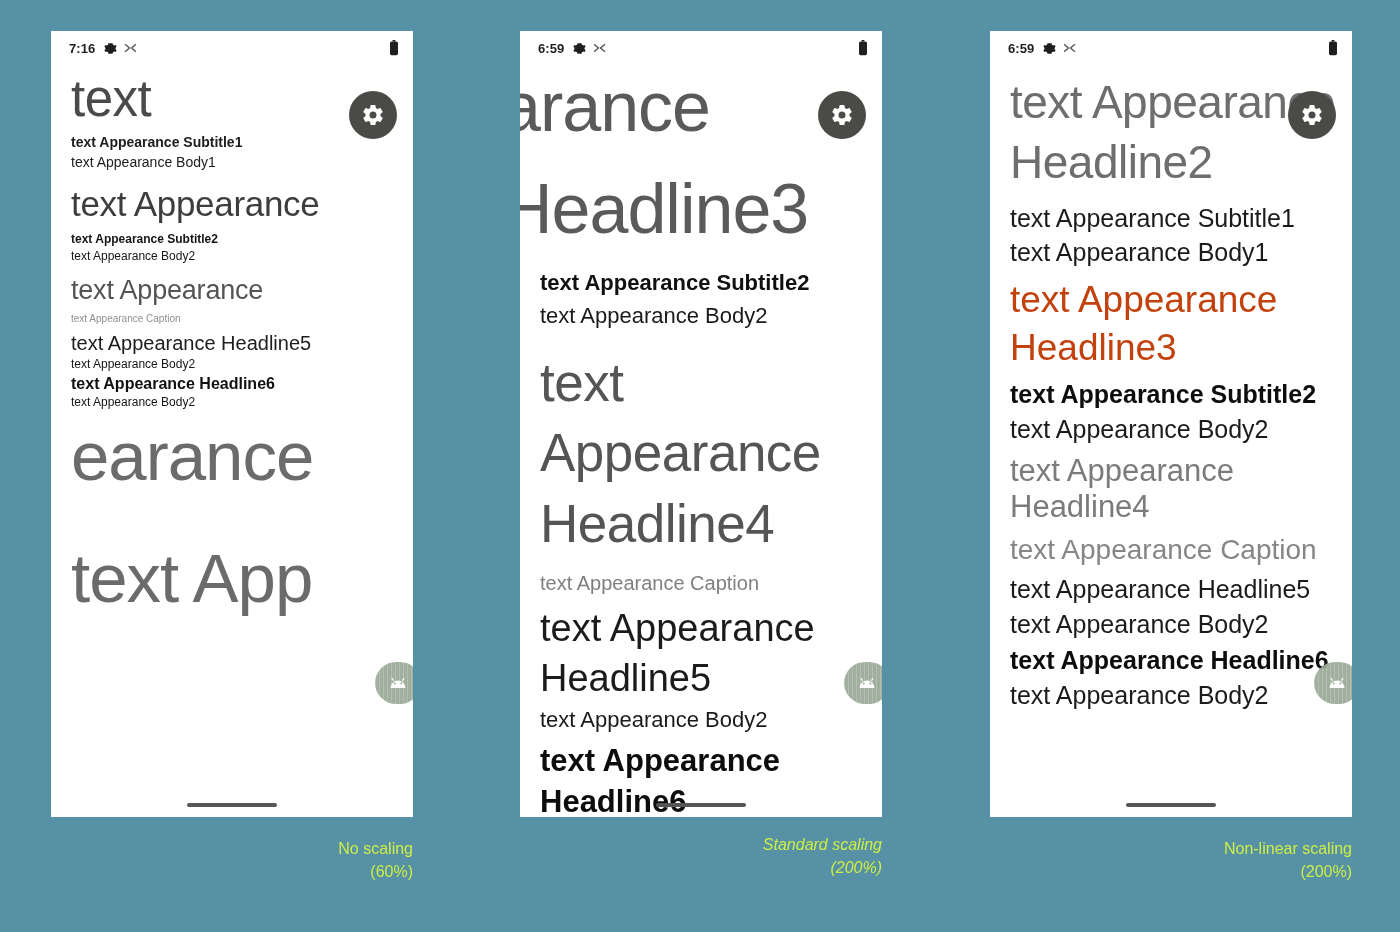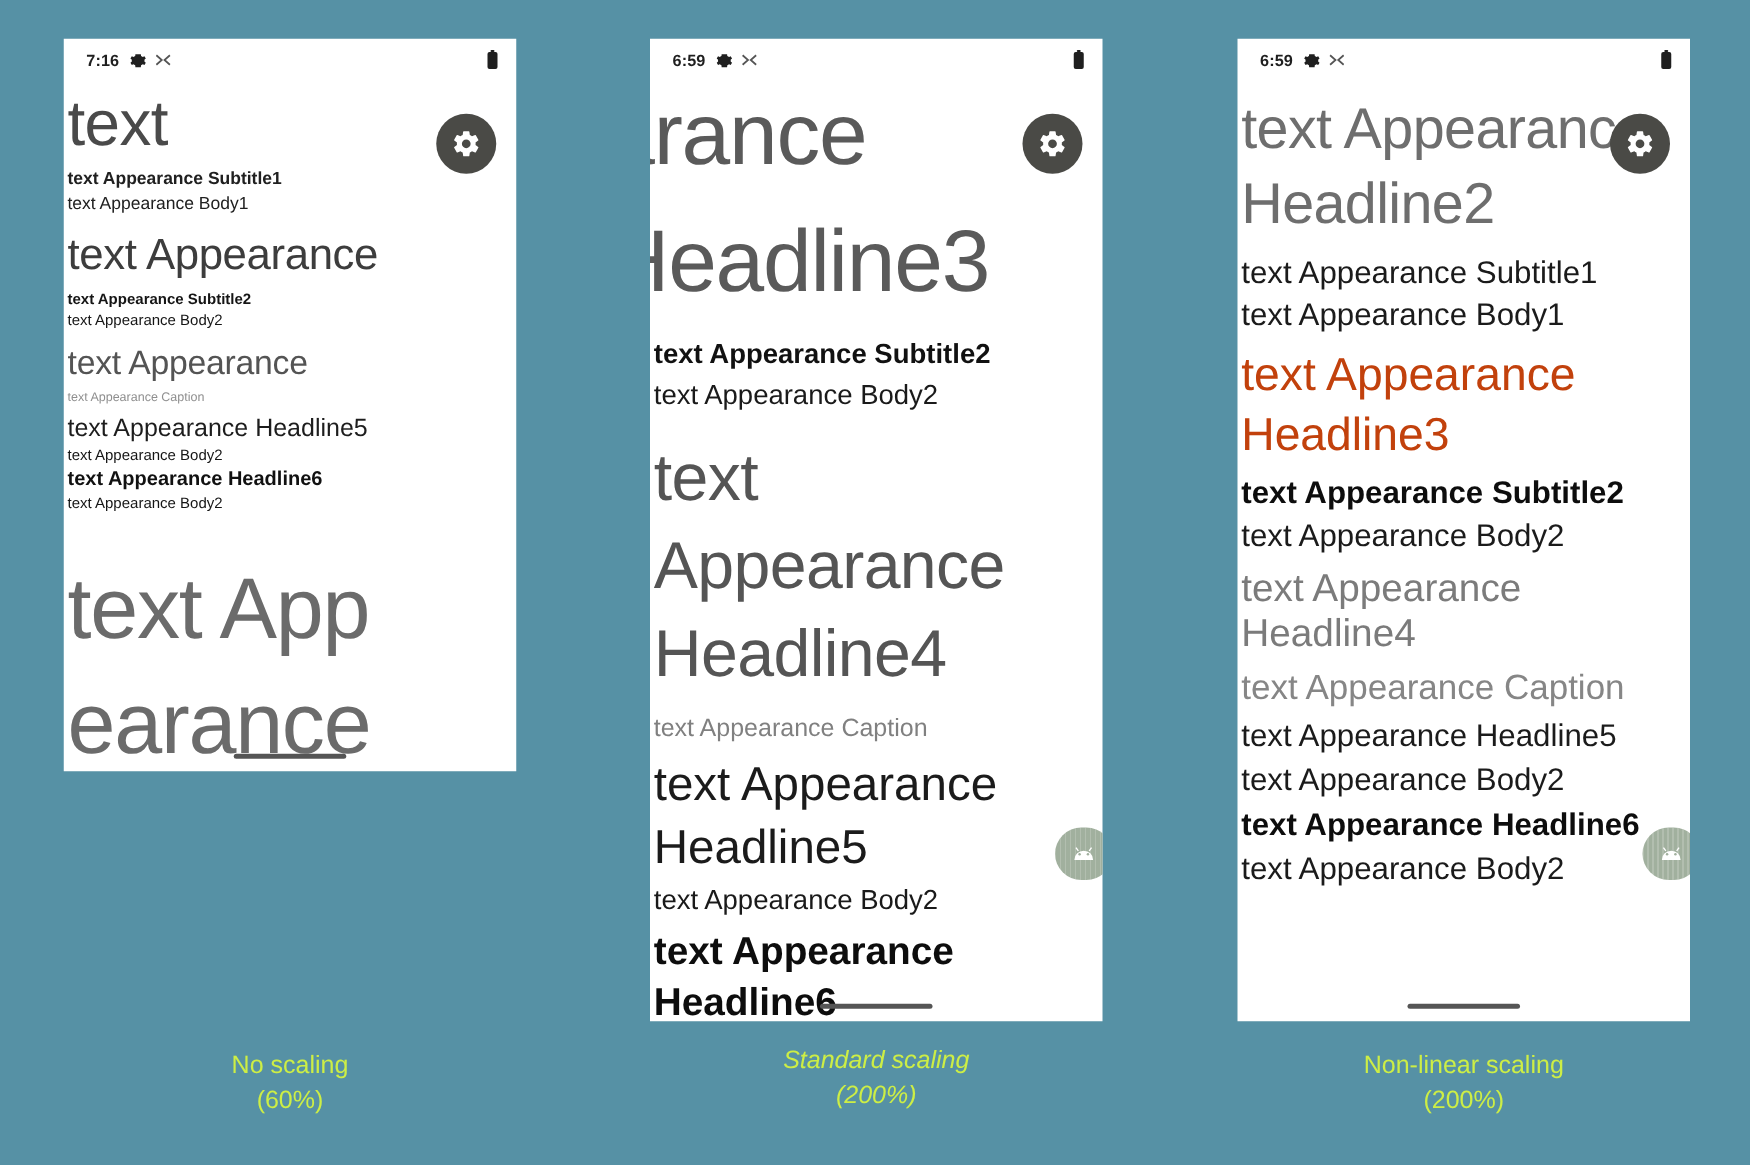--- a/index.html
+++ b/index.html
@@ -19,21 +19,21 @@
     height: 932px;
   }
 
   
   .phone {
     position: absolute;
     background: #ffffff;
     overflow: hidden;
     box-sizing: border-box;
   }
-  .phone-1 { left: 51px;  top: 31px; width: 362px; height: 586px; }
+  .phone-1 { left: 51px;  top: 31px; width: 362px; height: 786px; }
   .phone-2 { left: 520px; top: 31px; width: 362px; height: 786px; }
   .phone-3 { left: 990px; top: 31px; width: 362px; height: 786px; }
 
   
   .statusbar {
     position: absolute;
     left: 0; right: 0; top: 0;
     height: 34px;
     display: flex;
     align-items: center;
@@ -57,21 +57,21 @@
   .sb-spacer { flex: 1 1 auto; }
   .sb-ico { display: block; }
 
   
   .content {
     position: absolute;
     left: 0; right: 0;
     top: 34px;
     bottom: 0;
     overflow: hidden;
-    padding-left: 3px;
+    padding-left: 20px;
     box-sizing: border-box;
   }
   .content .inner {
     position: relative;
     width: 100%;
   }
   .line {
     display: block;
     white-space: nowrap;
     color: #3c3c3c;
@@ -162,23 +162,23 @@
     width: 90px;
     height: 4px;
     border-radius: 3px;
     background: #555555;
     z-index: 9;
   }
 
   
   .caption {
     position: absolute;
-    text-align: center;
+    text-align: right;
     color: #cdee45;
-    font-size: 20px;
+    font-size: 16px;
     line-height: 1.42;
     font-weight: 400;
     width: 362px;
   }
   .cap-1 { left: 51px;  top: 838px; }
   .cap-2 { left: 520px; top: 834px; font-style: italic; }
   .cap-3 { left: 990px; top: 838px; }
   .caption .l2 { display: block; }
 </style>
 </head>
@@ -219,22 +219,22 @@
         <span class="line body1">text Appearance Body1</span>
         <span class="line h3">text Appearance</span>
         <span class="line sub2">text Appearance Subtitle2</span>
         <span class="line body2">text Appearance Body2</span>
         <span class="line h4">text Appearance</span>
         <span class="line cap">text Appearance Caption</span>
         <span class="line h5">text Appearance Headline5</span>
         <span class="line body2">text Appearance Body2</span>
         <span class="line h6">text Appearance Headline6</span>
         <span class="line body2">text Appearance Body2</span>
+        <span class="line h1" style="margin-top:0">earance</span>
         <span class="line h1">text App</span>
-        <span class="line h1" style="margin-top:0">earance</span>
       </div>
     </div>
 
     <div class="mascot">
       <div class="stripes"></div>
       <svg width="20" height="12" viewBox="0 0 24 14" fill="#ffffff" style="position:relative">
         <path d="M3 13h18a9 9 0 0 0-18 0z"></path>
         <circle cx="8" cy="7.5" r="1.2" fill="#9aaa96"></circle>
         <circle cx="16" cy="7.5" r="1.2" fill="#9aaa96"></circle>
         <path d="M4.5 1.2 L6.8 4.2 M19.5 1.2 L17.2 4.2" stroke="#ffffff" stroke-width="1.3"></path>

